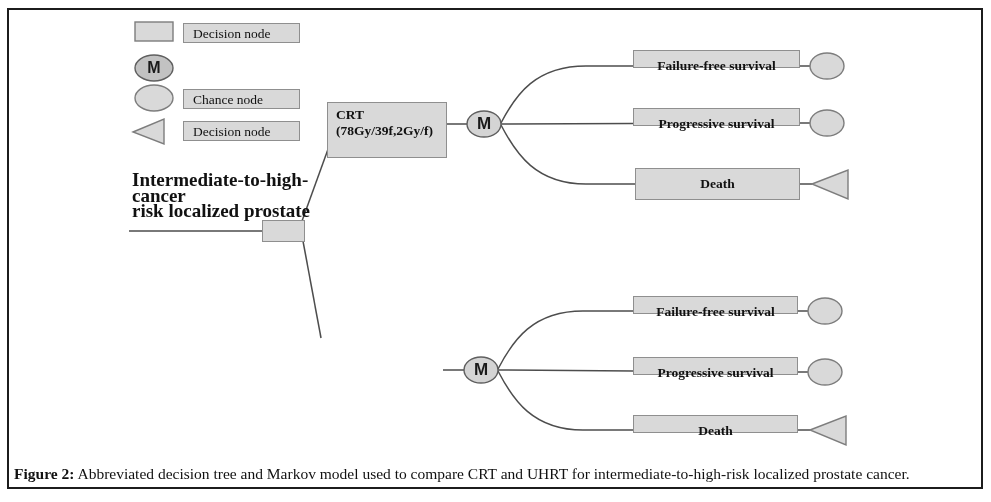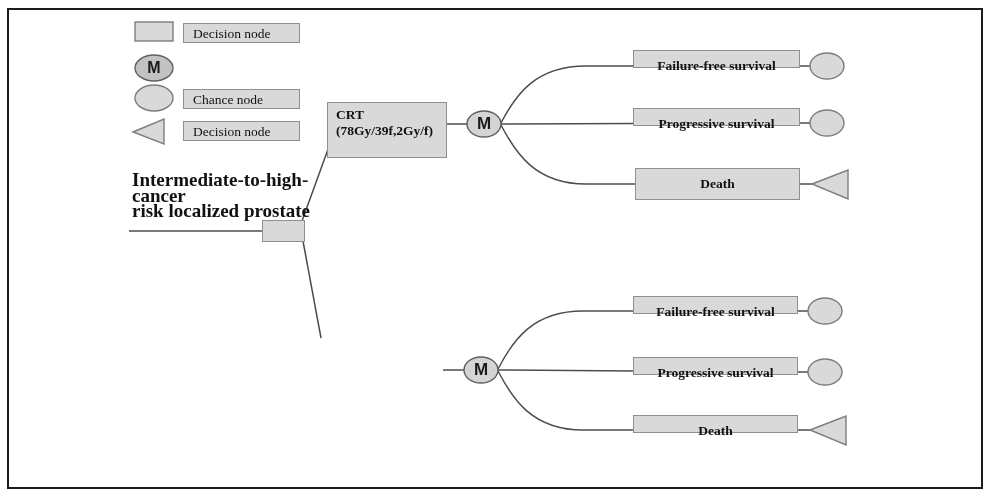--- a/index.html
+++ b/index.html
@@ -109,14 +109,17 @@
   <div class="gbox outbox" style="left:633px;top:50px">Failure-free survival</div>
   <div class="gbox outbox" style="left:633px;top:108px">Progressive survival</div>
   <div class="gbox outbox" style="left:635px;top:168px;width:165px;height:32px">Death</div>
 
   <div class="mlabel" style="left:464px;top:357px">M</div>
 
   <div class="gbox outbox" style="left:633px;top:296px;width:165px">Failure-free survival</div>
   <div class="gbox outbox" style="left:633px;top:357px;width:165px">Progressive survival</div>
   <div class="gbox outbox" style="left:633px;top:415px;width:165px">Death</div>
 
+  <div class="caption">
+    <span class="cb">Figure 2:</span><span> Abbreviated decision tree and Markov model used to compare CRT and UHRT for intermediate-to-high-risk localized prostate cancer.</span>
+  </div>
 
 </div>
 
 </body></html>

